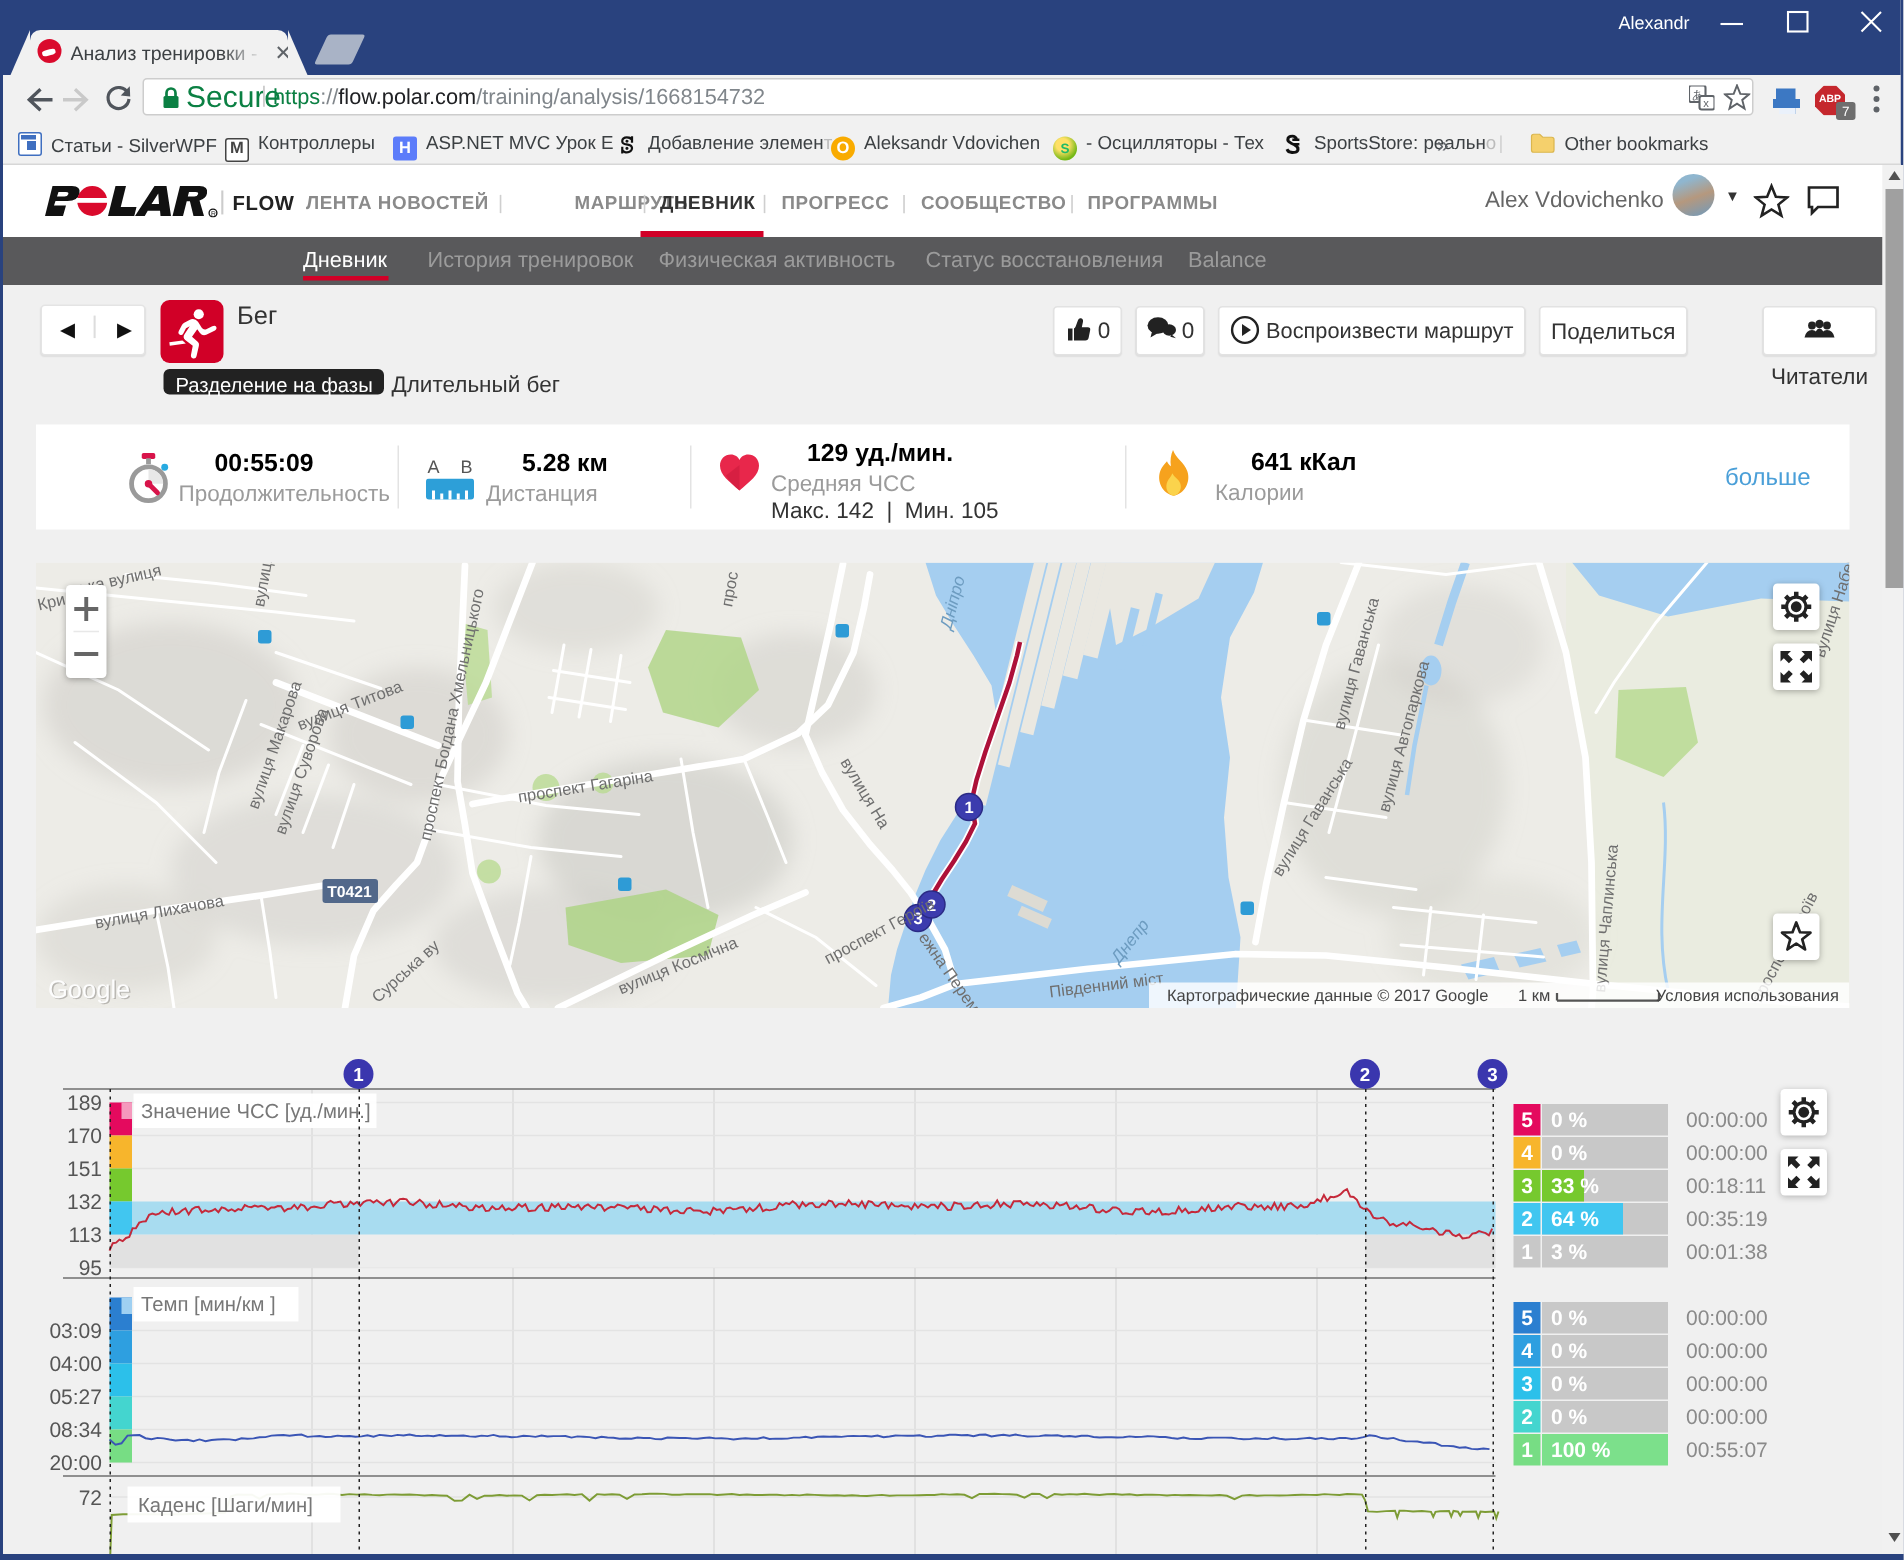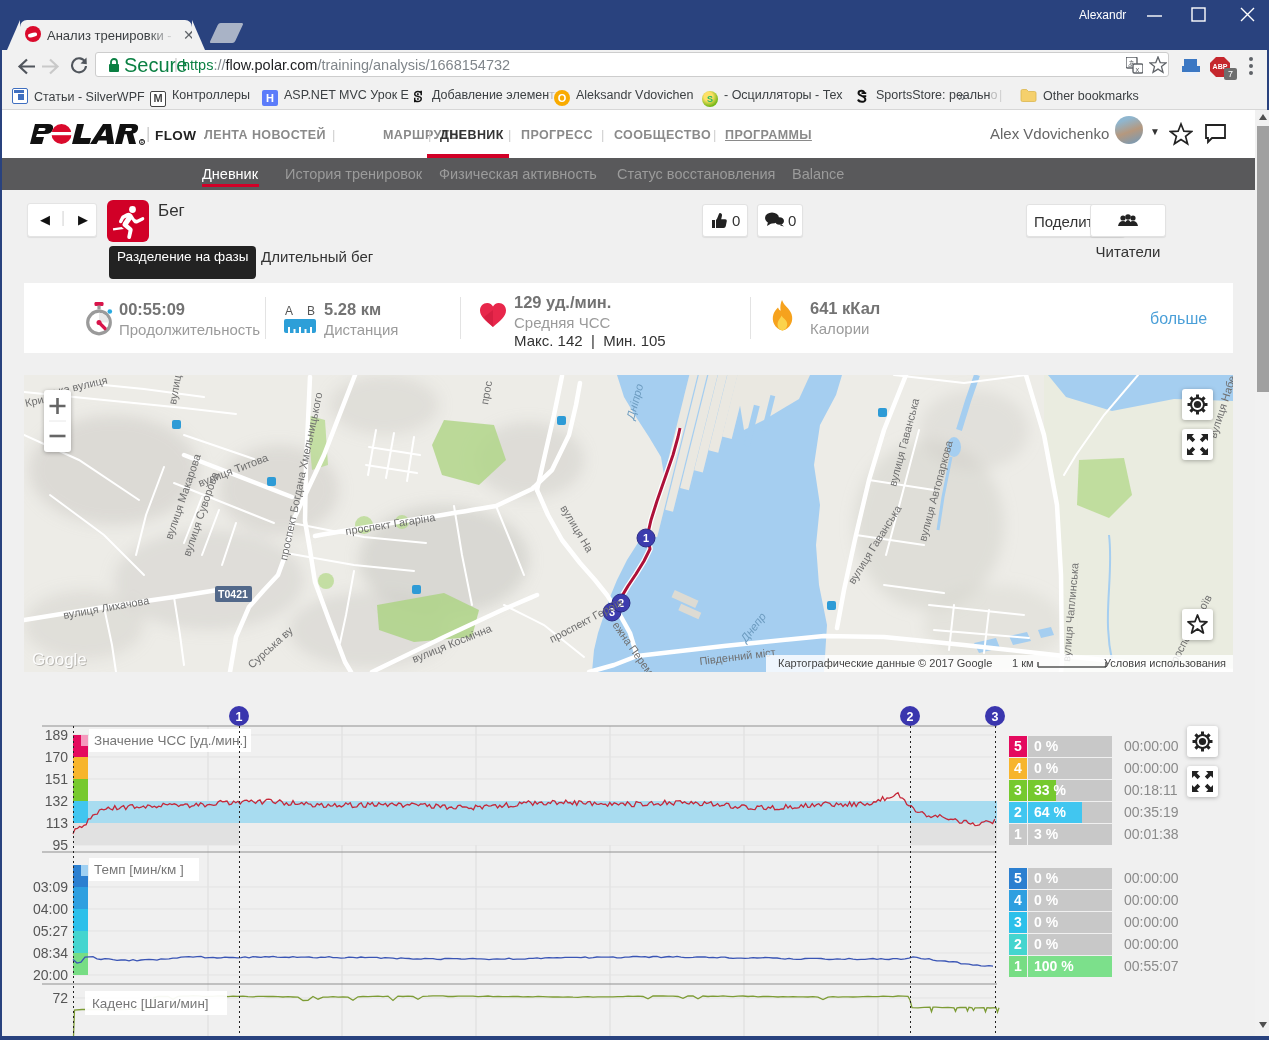--- a/index.html
+++ b/index.html
@@ -41,21 +41,21 @@
 #subnav { position:absolute; left:0; top:158px; width:1253px; height:32px; background:#59595b; }
 .sn { position:absolute; top:8px; font-size:14.5px; color:#9b9b9b; }
 .topnav { position:absolute; top:18px; font-size:12.5px; font-weight:bold; color:#8a8a8a;
   letter-spacing:.4px; }
 .tnsep { position:absolute; top:17px; color:#cfcfcf; font-weight:normal; font-size:13px; }
 .btn { position:absolute; background:#fff; border:1px solid #e2e2e2; border-radius:3px;
   box-shadow:0 1px 1px rgba(0,0,0,.08); height:33px; font-size:15px; color:#333;
   text-align:center; }
 
 #stats { position:absolute; left:22px; top:283px; width:1209px; height:70px; background:#fff; }
-.slab { font-size:16.5px; font-weight:bold; color:#737373; }
+.slab { font-size:16.5px; font-weight:bold; color:#000000;margin-left:24px; }
 .ssub { font-size:15px; color:#9b9b9b; }
 .ssep { position:absolute; top:14px; width:1px; height:42px; background:#e3e3e3; }
 </style></head>
 <body>
 <div id="win">
 <div id="titlebar"></div>
 <div id="ghosttab"></div>
 <div id="tab">
       <div id="tabfav"></div>
       <div id="tabtitle">Анализ тренировки - Po</div>
@@ -144,21 +144,21 @@
 <span class="topnav" style="left:202px;text-align:right;">ЛЕНТА НОВОСТЕЙ</span>
       <span class="tnsep" style="left:330px;">|</span>
 <span class="topnav" style="left:342px;padding-left:39px;">МАРШРУТЫ</span>
       <span class="tnsep" style="left:426px;">|</span>
 <span class="topnav" style="left:438px;color:#333;">ДНЕВНИК</span>
       <span class="tnsep" style="left:506px;">|</span>
 <span class="topnav" style="left:519px;">ПРОГРЕСС</span>
       <span class="tnsep" style="left:599px;">|</span>
 <span class="topnav" style="left:612px;">СООБЩЕСТВО</span>
       <span class="tnsep" style="left:711px;">|</span>
-<span class="topnav" style="left:723px;text-decoration:underline;">ПРОГРАММЫ</span>
+<span class="topnav" style="left:723px;">ПРОГРАММЫ</span>
 <div class="abs" style="left:425px;top:44px;width:82px;height:4px;background:#d10027;"></div>
 <span class="abs" style="left:988px;top:15px;font-size:15px;color:#666;">Alex Vdovichenko</span>
 <div class="abs" style="left:1113px;top:6px;width:28px;height:28px;border-radius:50%;background:linear-gradient(160deg,#8fb6cf 20%,#b5987e 55%,#7e9ab0 90%);"></div>
 <span class="abs" style="left:1148px;top:16px;font-size:10px;color:#333;">▼</span>
 <svg class="abs" style="left:1167px;top:12px;" width="24" height="24">
         <path d="M12 2 L14.9 9.2 L22.5 9.6 L16.6 14.4 L18.6 21.8 L12 17.6 L5.4 21.8 L7.4 14.4 L1.5 9.6 L9.1 9.2 Z" fill="none" stroke="#222" stroke-width="1.7"></path>
       </svg>
 <svg class="abs" style="left:1202px;top:13px;" width="23" height="22">
         <path d="M2 2 h19 v13 h-13 l-4 4 v-4 h-2 Z" fill="none" stroke="#222" stroke-width="1.8"></path>
       </svg>
@@ -180,35 +180,40 @@
 <div class="abs" style="left:105px;top:200px;width:42px;height:42px;background:#d10027;border-radius:6px;">
 <svg width="42" height="42" viewBox="0 0 42 42">
         <g fill="#fff">
           <circle cx="25.5" cy="9.5" r="3.4"></circle>
           <path d="M19 13.5 Q22.5 11.5 25 14.5 L27.5 18.5 Q28.5 20 30.5 19.5 L34.5 17.5 Q36.5 16.5 37.2 18 Q37.8 19.5 36 20.5 L30.5 23.2 Q28 24.2 26.3 22 L24.5 19.5 L21 24.5 L25 28 Q26 29 25.6 30.5 L24 37.5 Q23.6 39.3 21.8 39 Q20 38.7 20.3 36.7 L21.5 30.5 L16.5 26.6 Q14.6 25 16 22.8 L19.5 17.5 L17 18.8 L15.2 22.3 Q14.4 23.8 12.9 23.1 Q11.4 22.4 12.2 20.7 L14.3 16.6 Q14.8 15.7 15.8 15.2 Z"></path>
           <path d="M6 27.5 L14.8 27.5 L16.8 29.8 L6 29.8 Z" transform="rotate(-8 11 28.6)"></path>
         </g>
       </svg>
 </div>
 <span class="abs" style="left:156px;top:201px;font-size:17px;color:#333;">Бег</span>
-<div class="abs" style="left:107px;top:246px;height:33px;background:#222;border-radius:4px;color:#fff;font-size:13.5px;line-height:21px;padding:0 8px;">Разделение на фазы</div>
+<div class="abs" style="left:107px;top:246px;height:17px;background:#222;border-radius:4px;color:#fff;font-size:13.5px;line-height:21px;padding:0 8px;">Разделение на фазы</div>
 <span class="abs" style="left:259px;top:248px;font-size:15px;color:#333;">Длительный бег</span>
 <div class="btn" style="left:700px;top:204px;width:46px;line-height:31px;">
 <svg width="18" height="17" style="vertical-align:-3px;">
         <path d="M2 8 h3 v8 h-3 z M6 16 h7.5 q2 0 2.3-2 l1-5 q.3-1.8-1.6-1.8 h-4 l.8-3.7 q.3-1.8-1.3-2.3 q-1.4-.4-2 1.2 l-1.6 4.2 q-.4 1-1.1 1.4 Z" fill="#222"></path>
       </svg> 0</div>
 <div class="btn" style="left:755px;top:204px;width:46px;line-height:31px;">
 <svg width="20" height="16" style="vertical-align:-2px;">
         <ellipse cx="8" cy="6" rx="7" ry="5.5" fill="#222"></ellipse>
         <path d="M4 10 l-1 4 l5 -3 Z" fill="#222"></path>
         <ellipse cx="15.5" cy="9" rx="4.5" ry="3.8" fill="#222"></ellipse>
         <path d="M17 12 l3 2.5 l-3.8 -1 Z" fill="#222"></path>
       </svg> 0</div>
+<div class="btn" style="left:810px;top:204px;width:205px;font-size:14.5px;line-height:32px;">
+<svg width="20" height="20" style="vertical-align:-5px;">
+        <circle cx="10" cy="10" r="8.6" fill="none" stroke="#222" stroke-width="1.6"></circle>
+        <path d="M8 6 L14 10 L8 14 Z" fill="#222"></path>
+      </svg> Воспроизвести маршрут</div>
 <div class="btn" style="left:1024px;top:204px;width:99px;line-height:33px;">Поделиться</div>
-<div class="btn" style="left:1088px;top:204px;width:76px;line-height:31px;">
+<div class="btn" style="left:1173px;top:204px;width:76px;line-height:31px;">
 <svg width="22" height="15" style="vertical-align:-2px;">
         <circle cx="6" cy="5" r="2.6" fill="#222"></circle>
         <circle cx="11" cy="4" r="2.8" fill="#222"></circle>
         <circle cx="16" cy="5" r="2.6" fill="#222"></circle>
         <path d="M1 13 q1-5 5-5 q2 0 2.5 1 q1-2 2.5-2 q1.5 0 2.5 2 q.5-1 2.5-1 q4 0 5 5 Z" fill="#222"></path>
       </svg> Читатели</div>
 
 <div id="stats">
 <svg class="abs" style="left:61px;top:19px;" width="28" height="35" viewBox="0 0 28 35">
 <rect x="9.5" y="0" width="9" height="4" rx="1.2" fill="#d8144a"></rect>

